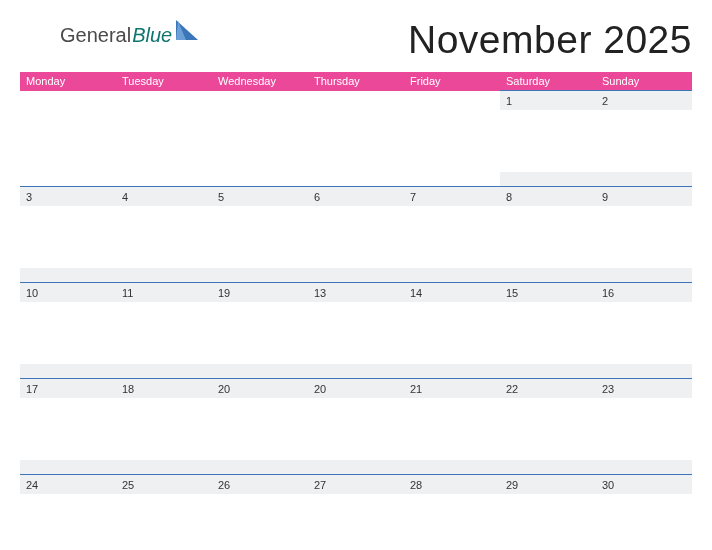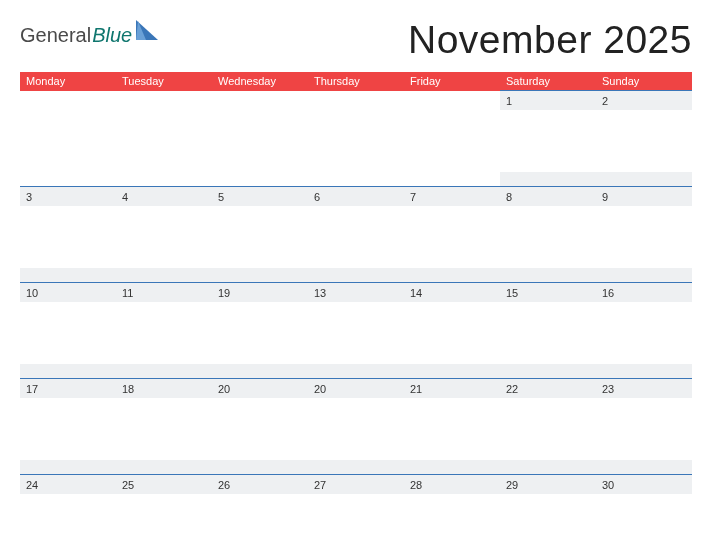--- a/index.html
+++ b/index.html
@@ -18,39 +18,39 @@
     margin-bottom: 10px;
   }
   .logo {
     display: flex;
     align-items: center;
     font-weight: 500;
     font-size: 20px;
     color: #333;
     padding-top: 6px;
   }
-  .logo .word1 { color: #4a4a4a; font-weight: 400; }
+  .logo .word1 { color: #4a4a4a; font-weight: 400; margin-left: 40px; }
   .logo .word2 { color: #0f766e; font-weight: 400; font-style: italic; margin-left: 1px; }
   .logo-shape {
     margin-left: 4px;
     margin-top: -6px;
   }
   .title {
     font-size: 39px;
     font-weight: 400;
     color: #222;
     letter-spacing: 0.5px;
   }
   table.calendar {
     width: 100%;
     border-collapse: collapse;
     table-layout: fixed;
   }
   .day-header-row th {
-    background: #ef4444;
+    background: #ec4899;
     color: #fff;
     font-weight: 400;
     font-size: 11px;
     text-align: left;
     padding: 3px 6px;
     height: 18px;
   }
   tr.week td {
     height: 96px;
     vertical-align: top;

